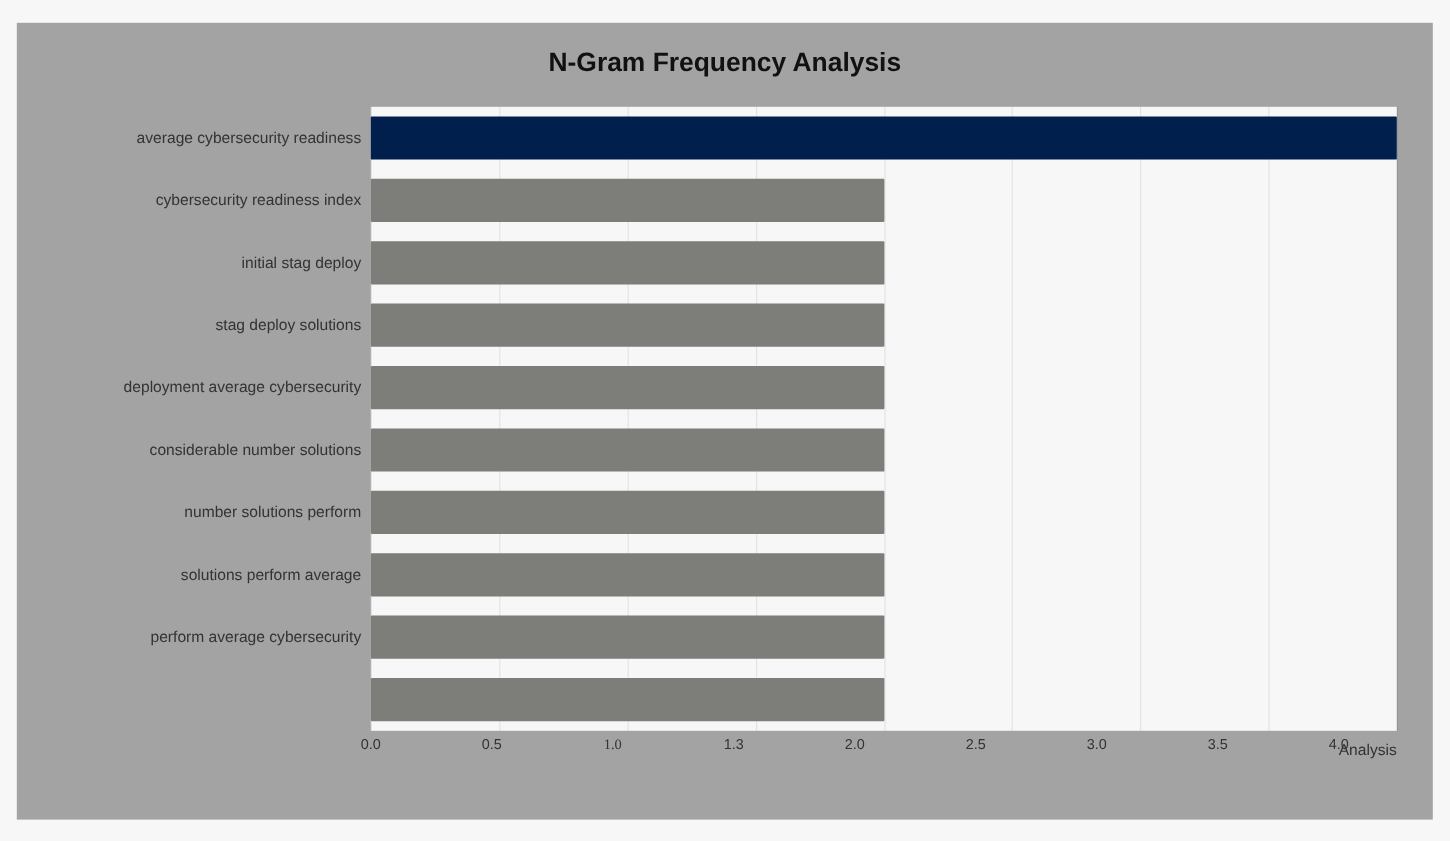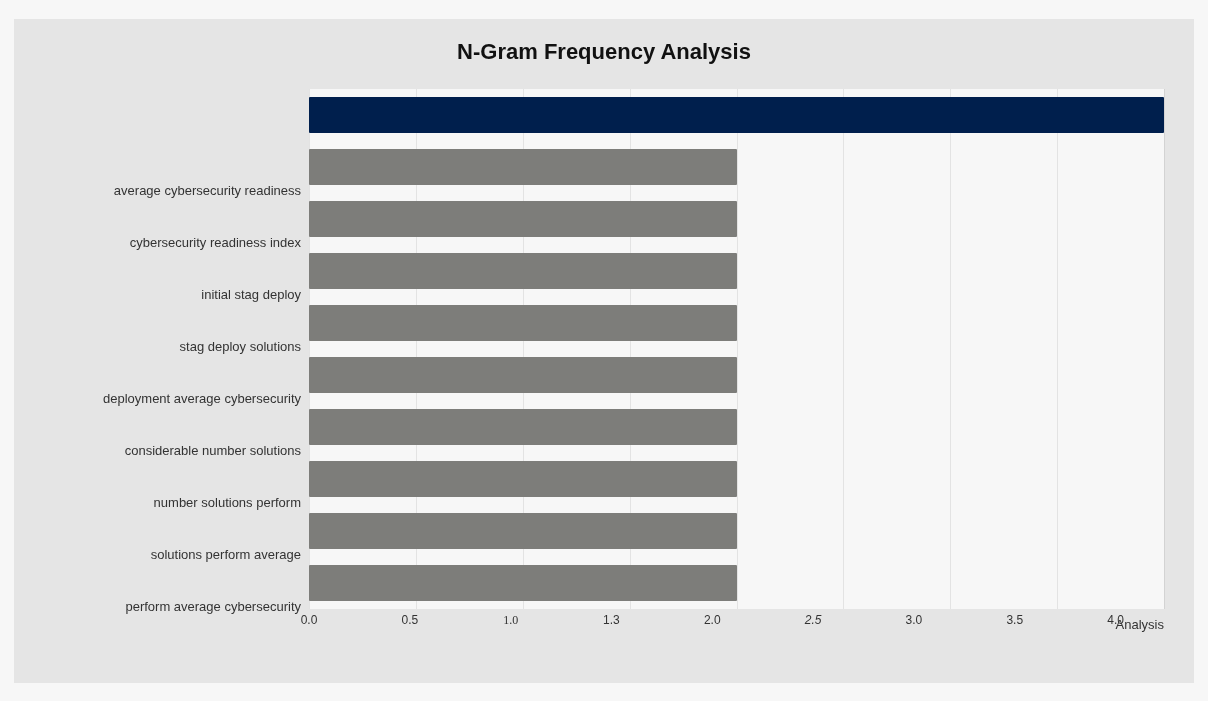--- a/index.html
+++ b/index.html
@@ -6,41 +6,41 @@
     body {
       background: #f7f7f7;
       font-family: Arial, sans-serif;
       width: 1208px;
       height: 701px;
       display: flex;
       align-items: center;
       justify-content: center;
     }
     .chart-container {
-      background: #e5e5e5;
+      background: #a3a3a3;
       width: 1180px;
       padding: 20px 30px 50px 30px;
     }
     .chart-title {
       text-align: center;
       font-size: 22px;
       font-weight: bold;
       color: #111;
       margin-bottom: 24px;
     }
     .chart-area {
       display: flex;
       flex-direction: row;
       width: 100%;
     }
     .y-labels {
       display: flex;
       flex-direction: column;
       align-items: flex-end;
-      justify-content: flex-end;
+      justify-content: flex-start;
       padding-right: 8px;
       flex-shrink: 0;
       width: 265px;
     }
     .y-label {
       font-size: 13px;
       color: #333;
       height: 52px;
       display: flex;
       align-items: center;
@@ -182,21 +182,21 @@
             </div>
           </div>
       </div>
       <div class="x-axis">
         <div class="x-ticks-row" id="x-ticks-row">
             <div class="x-tick-label" style="left: 0%;">0.0</div>
             <div class="x-tick-label" style="left: 12.5%;">0.5</div>
             <div class="x-tick-label" style="left: 25%; font-family: Liberation Serif, serif;">1.0</div>
             <div class="x-tick-label" style="left: 37.5%;">1.3</div>
             <div class="x-tick-label" style="left: 50%;">2.0</div>
-            <div class="x-tick-label" style="left: 62.5%; font-style: italic;">2.5</div>
+            <div class="x-tick-label" style="left: 62.5%;">2.5</div>
             <div class="x-tick-label" style="left: 75%; text-align: center;">3.0</div>
             <div class="x-tick-label" style="left: 87.5%;">3.5</div>
             <div class="x-tick-label" style="left: 100%;">4.0</div>
           </div>
         <div class="x-axis-label">Analysis</div>
       </div>
     </div>
   </div>
 </div>
 

